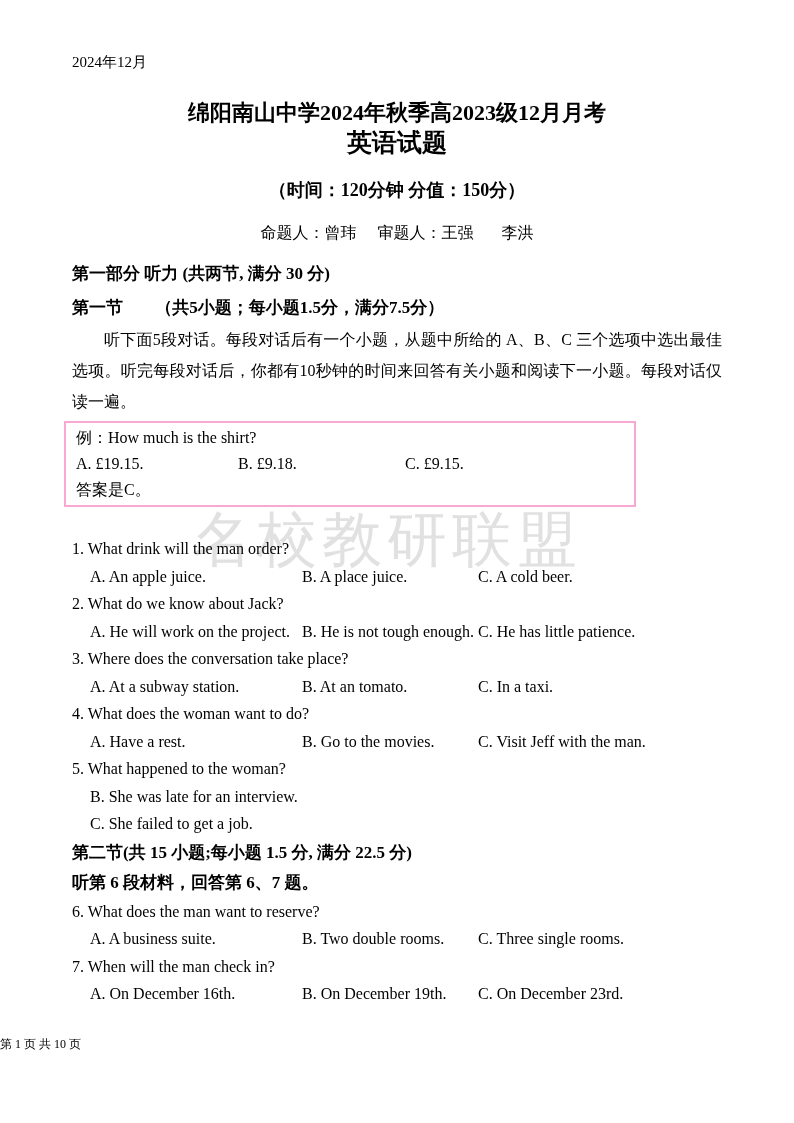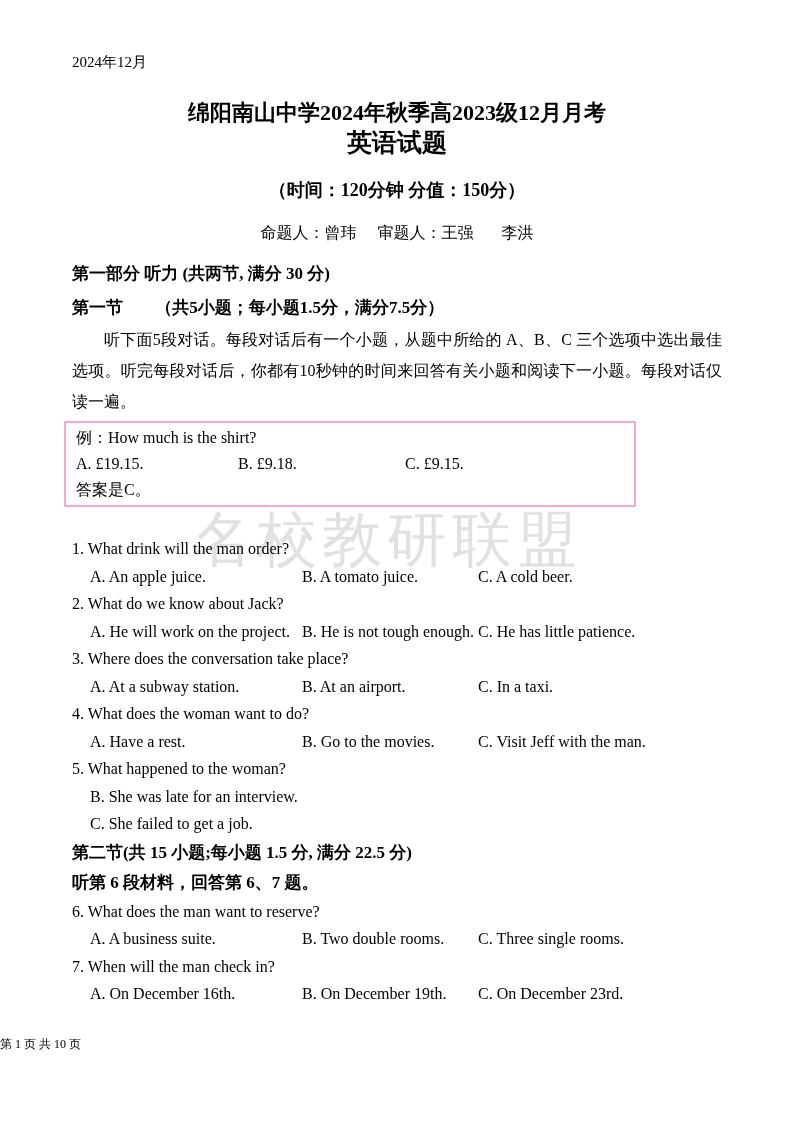--- a/index.html
+++ b/index.html
@@ -157,39 +157,39 @@
       </div>
       <div>答案是C。</div>
     </div>
 
     <div class="questions">
 
       <div class="q">
         <div class="stem">1. What drink will the man order?</div>
         <div class="opts">
           <span class="oa">A. An apple juice.</span>
-          <span class="ob">B. A tomato juice.</span>
+          <span class="ob">B. A place juice.</span>
           <span class="oc">C. A cold beer.</span>
         </div>
       </div>
 
       <div class="q">
         <div class="stem">2. What do we know about Jack?</div>
         <div class="opts">
           <span class="oa">A. He will work on the project.</span>
           <span class="ob">B. He is not tough enough.</span>
           <span class="oc">C. He has little patience.</span>
         </div>
       </div>
 
       <div class="q">
         <div class="stem">3. Where does the conversation take place?</div>
         <div class="opts">
           <span class="oa">A. At a subway station.</span>
-          <span class="ob">B. At an airport.</span>
+          <span class="ob">B. At an tomato.</span>
           <span class="oc">C. In a taxi.</span>
         </div>
       </div>
 
       <div class="q">
         <div class="stem">4. What does the woman want to do?</div>
         <div class="opts">
           <span class="oa">A. Have a rest.</span>
           <span class="ob">B. Go to the movies.</span>
           <span class="oc">C. Visit Jeff with the man.</span>

